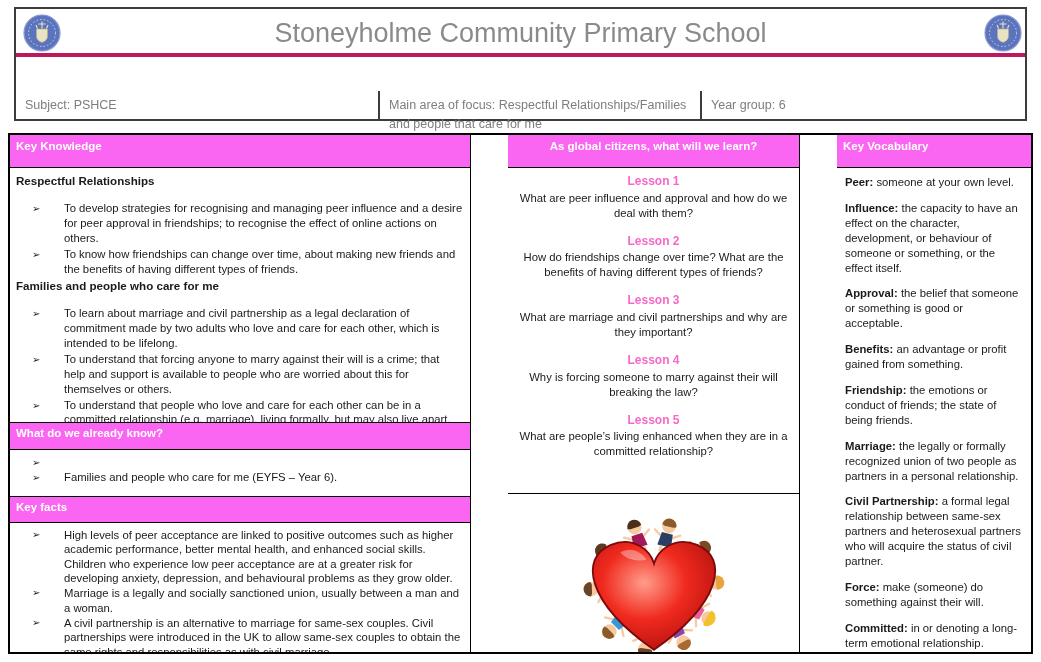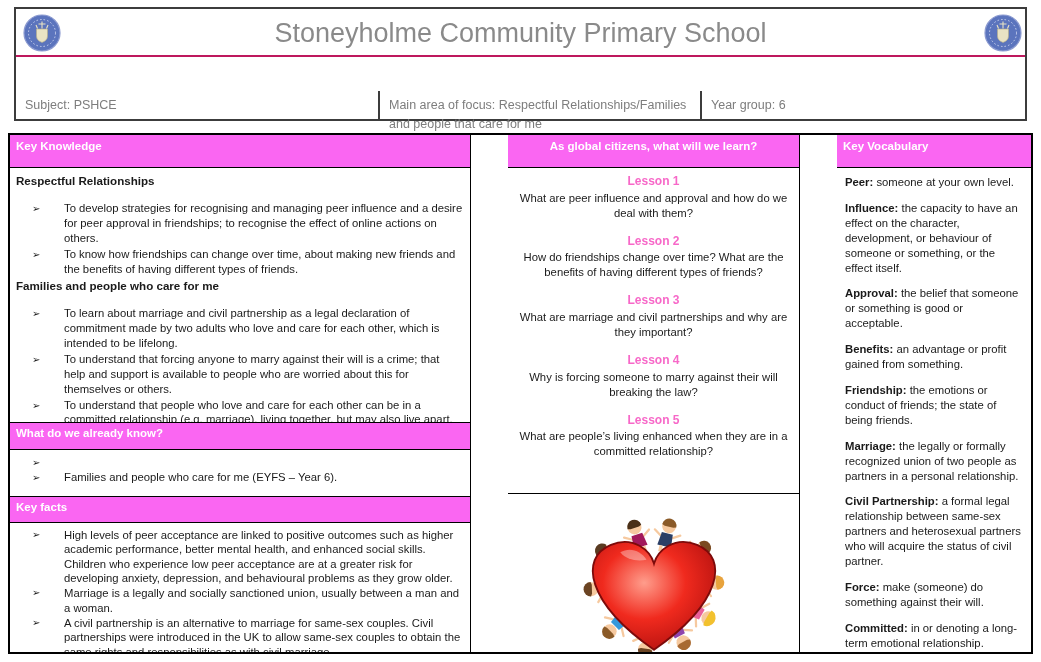--- a/index.html
+++ b/index.html
@@ -7,21 +7,21 @@
     --title-gray:#8a8a8a; --subject-gray:#7d7d7d;
   }
   *{box-sizing:border-box; margin:0; padding:0;}
   html,body{background:#ffffff;}
   body{
     width:1041px; height:662px; position:relative; overflow:hidden;
     font-family:"Liberation Sans", sans-serif; color:#1a1a1a; font-size:11.3px; line-height:1.32;
   }
   
   .top-table{position:absolute; left:14px; top:7px; width:1013px; border:2px solid #3c3c3c; background:#fff;}
-  .title-row{position:relative; height:48px; border-bottom:2px solid #be185d;}
+  .title-row{position:relative; height:48px; border-bottom:4px solid #be185d;}
   .school-title{
     position:absolute; left:0; right:0; top:0; height:48px; line-height:48px;
     text-align:center; font-size:27px; color:var(--title-gray); letter-spacing:0px;
   }
   .logo{position:absolute; top:5px; width:38px; height:38px;}
   .logo.left{left:7px;} .logo.right{right:3px;}
   .info-row{display:flex; height:62px;}
   .info-cell{
     padding:5px 9px; font-weight:normal; color:var(--subject-gray); font-size:12.5px; line-height:1.5;margin-top:34px;
   }
@@ -124,21 +124,21 @@
             <span class="btext">To learn about marriage and civil partnership as a legal declaration of commitment made by two adults who love and care for each other, which is intended to be lifelong.</span>
           </div>
 
           <div class="bullet">
             <span class="arrow">➢</span>
             <span class="btext">To understand that forcing anyone to marry against their will is a crime; that help and support is available to people who are worried about this for themselves or others.</span>
           </div>
 
           <div class="bullet">
             <span class="arrow">➢</span>
-            <span class="btext">To understand that people who love and care for each other can be in a committed relationship (e.g. marriage), living together, but may also live apart.</span>
+            <span class="btext">To understand that people who love and care for each other can be in a committed relationship (e.g. marriage), living formally, but may also live apart.</span>
           </div>
         </div>
     </div>
 
     <div class="bar ak-bar">What do we already know?</div>
     <div class="cell ak-cell">
 
         <div class="bullet">
           <span class="arrow">➢</span>
         </div>

